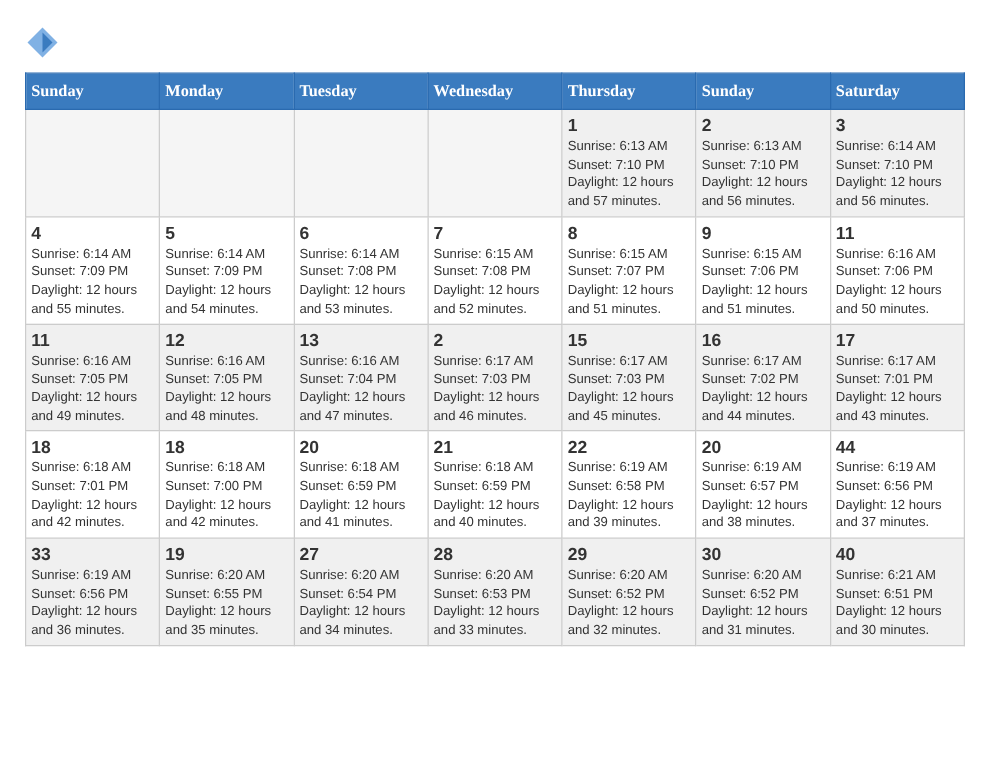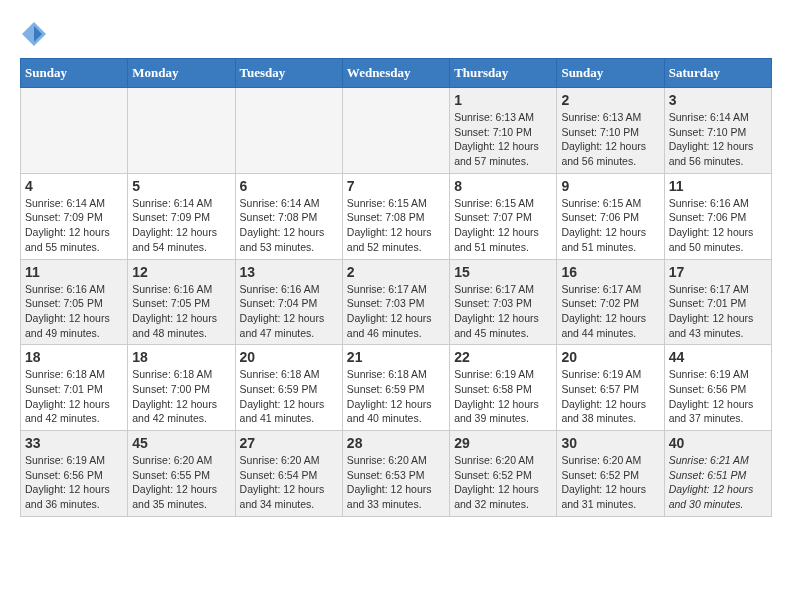--- a/index.html
+++ b/index.html
@@ -304,21 +304,21 @@
       </tr>
       <tr>
         <td class="shaded">
           <span class="day-num">33</span>
           <div class="day-info" style="white-space: pre-line;">Sunrise: 6:19 AM
 Sunset: 6:56 PM
 Daylight: 12 hours
 and 36 minutes.</div>
         </td>
         <td class="shaded">
-          <span class="day-num">45</span>
+          <span class="day-num">19</span>
           <div class="day-info" style="white-space: pre-line;">Sunrise: 6:20 AM
 Sunset: 6:55 PM
 Daylight: 12 hours
 and 35 minutes.</div>
         </td>
         <td class="shaded">
           <span class="day-num">27</span>
           <div class="day-info" style="white-space: pre-line;">Sunrise: 6:20 AM
 Sunset: 6:54 PM
 Daylight: 12 hours
@@ -340,20 +340,20 @@
         </td>
         <td class="shaded">
           <span class="day-num">30</span>
           <div class="day-info" style="white-space: pre-line;">Sunrise: 6:20 AM
 Sunset: 6:52 PM
 Daylight: 12 hours
 and 31 minutes.</div>
         </td>
         <td class="shaded">
           <span class="day-num">40</span>
-          <div class="day-info" style="white-space: pre-line; font-style: italic;">Sunrise: 6:21 AM
+          <div class="day-info" style="white-space: pre-line;">Sunrise: 6:21 AM
 Sunset: 6:51 PM
 Daylight: 12 hours
 and 30 minutes.</div>
         </td>
       </tr>
     </tbody>
 </table>
 
 </body></html>

